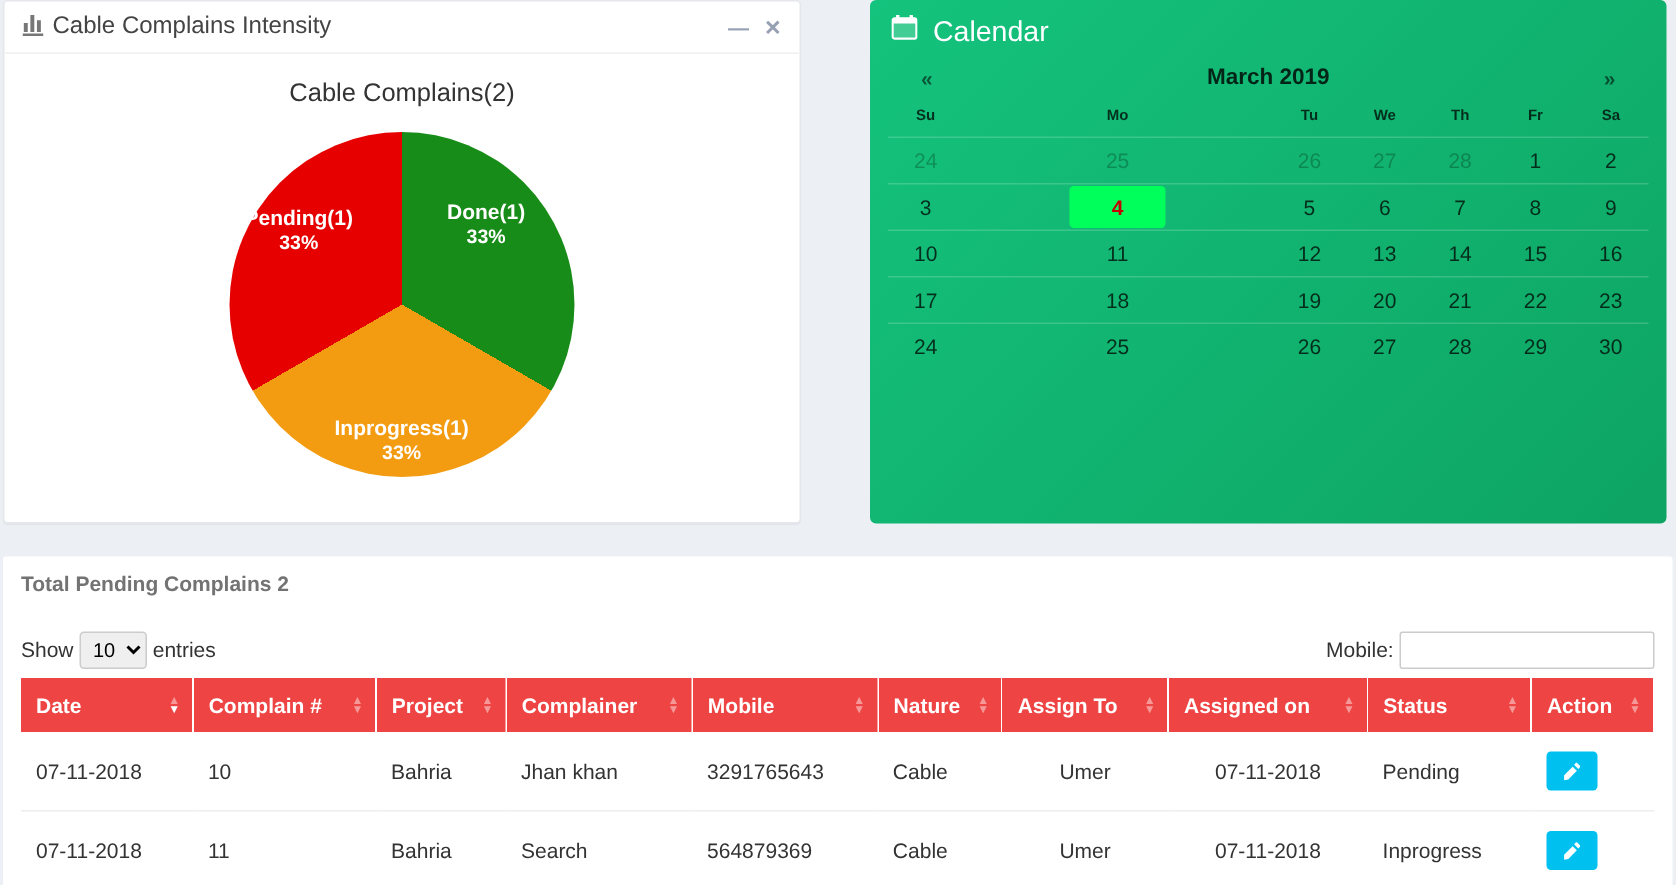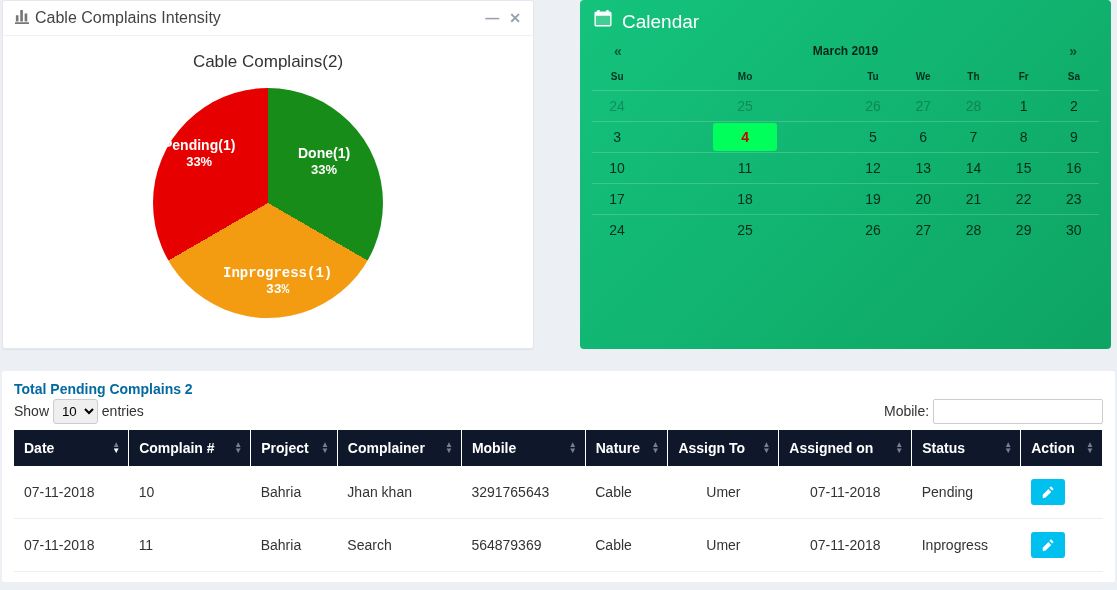--- a/index.html
+++ b/index.html
@@ -12,48 +12,48 @@
 .panel-header .title { font-weight: 400; color: #444; flex: 1; font-size: 16px; }
 .panel-tools { display: flex; gap: 10px; color: #97a0b3; }
 .panel-tools span { cursor: pointer; font-weight: 700; }
 .panel-body { padding: 10px 4px 18px; }
 .chart-title { text-align: center; color: #333; font-size: 17px; margin: 6px 0 8px; }
 .pie-wrap { width: 490px; height: 250px; position: relative; margin: 0 auto; }
 .pie { position: absolute; width: 230px; height: 230px; border-radius: 50%; top: 8px; left: 50%; transform: translateX(-50%);
   background: conic-gradient(#188c18 0deg 120deg, #f39c12 120deg 240deg, #e60000 240deg 360deg); }
 .slice-lbl { position: absolute; color: #fff; font-weight: 700; font-size: 14px; text-align: center; line-height: 1.3; }
 .slice-lbl small { display:block; font-weight:700; font-size:13px; }
-.slice-done { left: 275px; top: 64px; }
-.slice-inprog { left: 200px; top: 184px; font-family: Liberation Mono, monospace; }
+.slice-done { left: 275px; top: 52px; }
+.slice-inprog { left: 200px; top: 196px; }
 .slice-pend { left: 95px; top: 56px; margin-left: 45px; }
 
 .cal-panel { flex: 1; margin: 0 6px 0 40px; border-radius: 4px; overflow: hidden; border: none;
   background: linear-gradient(135deg,#1abc9c 0%,#27ae60 50%,#16a085 100%);
   background: linear-gradient(135deg,#10c779,#0da55e);
 }
 .cal-panel { background: linear-gradient(135deg,#14c37d,#0ea463); }
 .cal-head { padding: 10px 14px 4px; color: #fff; display:flex; align-items:flex-end; gap:10px; font-size: 18px; }
 .cal-head .cal-icon { display:inline-block; width:18px; }
 .cal-nav { display:flex; justify-content:space-between; align-items:center; color:#064; font-weight:700; padding: 6px 34px 4px; }
-.cal-nav .mtitle { color:#0a3; color:#053; font-size:12px; font-weight:700; flex:1; text-align:center; }
+.cal-nav .mtitle { color:#0a3; color:#053; font-size:15px; font-weight:700; flex:1; text-align:center; }
 .cal-nav span { color: rgba(0,0,0,.55); cursor:pointer; }
 .cal-nav .mtitle { color: rgba(0,0,0,.8); }
 table.cal { width: calc(100% - 24px); margin: 0 12px 14px; border-collapse: collapse; color:#0a3; }
 table.cal th { padding:8px 0; color: rgba(0,0,0,.75); font-weight:700; font-size:10px; }
 table.cal td { padding:7px 0; text-align:center; color: rgba(0,0,0,.75); font-size:14px; border-top:1px solid rgba(255,255,255,.18); }
 table.cal td.other { color: rgba(0,0,0,.25); }
 table.cal td.today span { background:#00ff5a; color:#c40000; font-weight:700; display:inline-block; padding:6px 28px; border-radius:3px; margin:-6px 0; }
 
 .section { margin: 22px 2px 0; background:#fff; padding: 10px 12px; border-radius:2px; }
-.sec-title { font-weight:700; color:#0369a1; margin-bottom: 2px; }
+.sec-title { font-weight:700; color:#737373; margin-bottom: 24px; }
 .dt-top { display:flex; justify-content:space-between; align-items:center; color:#333; margin-bottom:6px; }
 .dt-len select { padding:3px 4px; border:1px solid #ccc; border-radius:3px; }
 .dt-search input { border:1px solid #ccc; padding:4px 6px; width:170px; border-radius:2px; }
 table.data { width:100%; border-collapse:collapse; }
-table.data thead th { background:#0f172a; color:#fff; font-weight:700; padding:10px 10px; text-align:left; border-right:1px solid rgba(255,255,255,.15); position:relative; }
+table.data thead th { background:#ef4444; color:#fff; font-weight:700; padding:10px 10px; text-align:left; border-right:1px solid rgba(255,255,255,.15); position:relative; }
 .sort-ic { position:absolute; right:8px; top:50%; transform:translateY(-50%); display:flex; flex-direction:column; line-height:6px; color:rgba(255,255,255,.45); }
 .sort-ic.active-desc .dn { color:#fff; }
 table.data tbody td { padding:13px 10px; border-bottom:1px solid #eee; color:#333;margin-top:21px; }
 table.data tbody td.center { text-align:center; }
 .btn-action { background:#00c0ef; color:#fff; border:none; padding:6px 10px; border-radius:3px; cursor:pointer; display:inline-flex; align-items:center; }
 .btn-action svg { width:14px; height:14px; fill:#fff; }
 .icon-bar { display:inline-block; width:14px; }
 </style>
 </head>
 <body>

